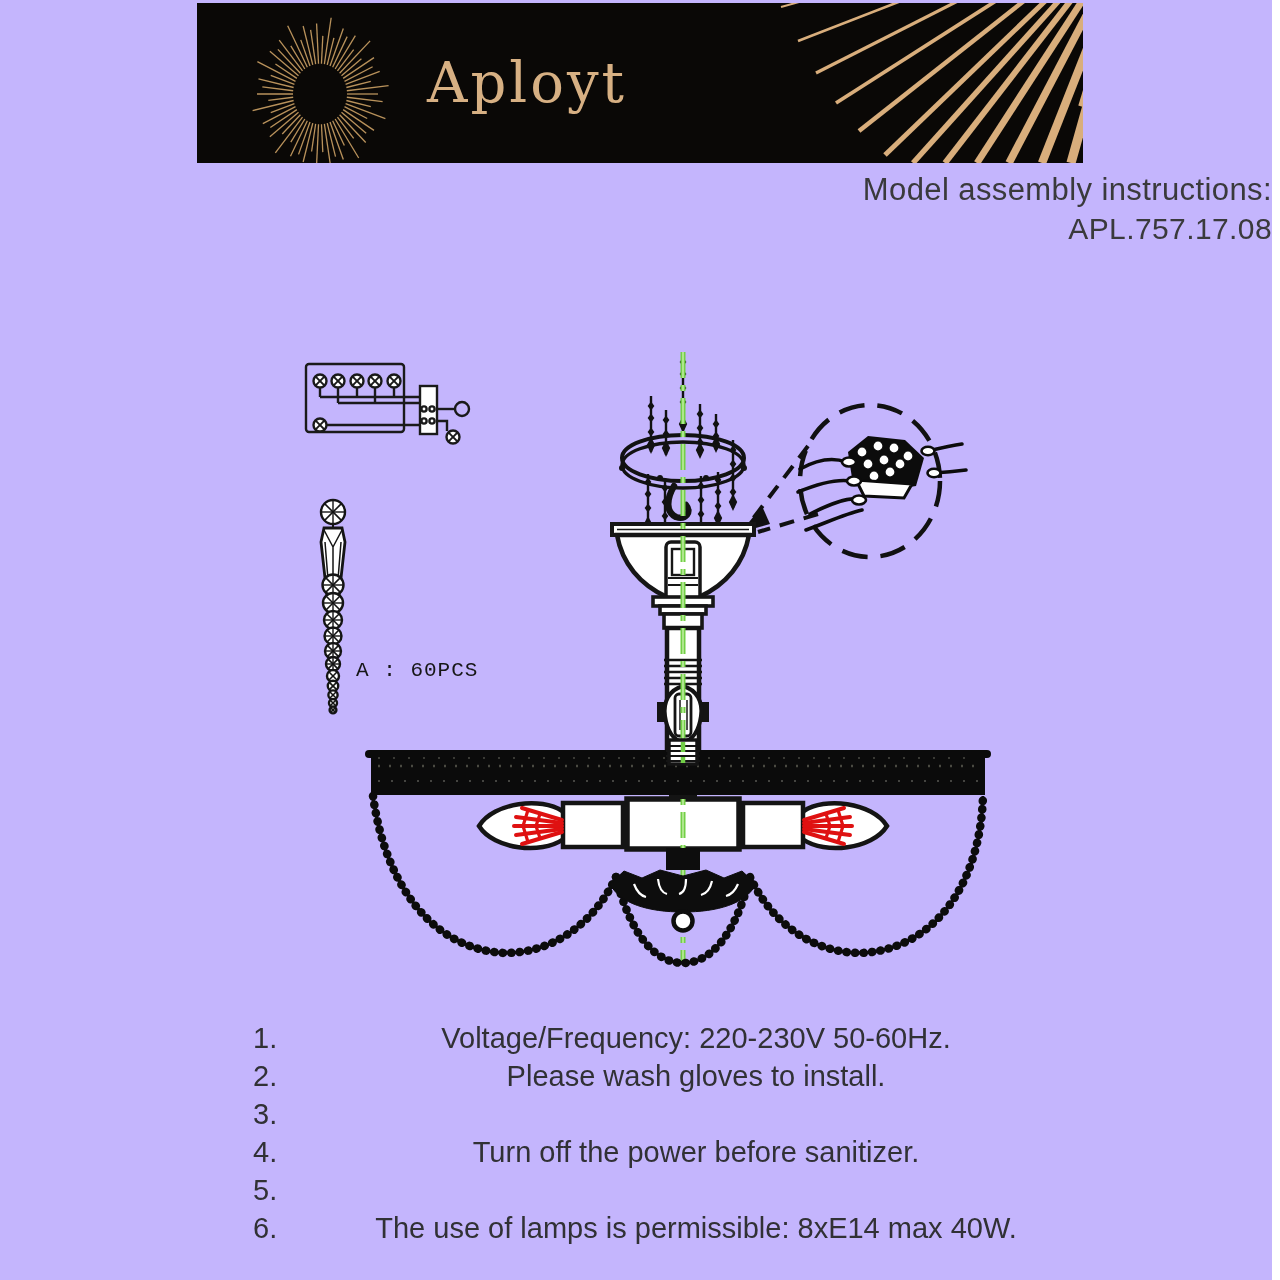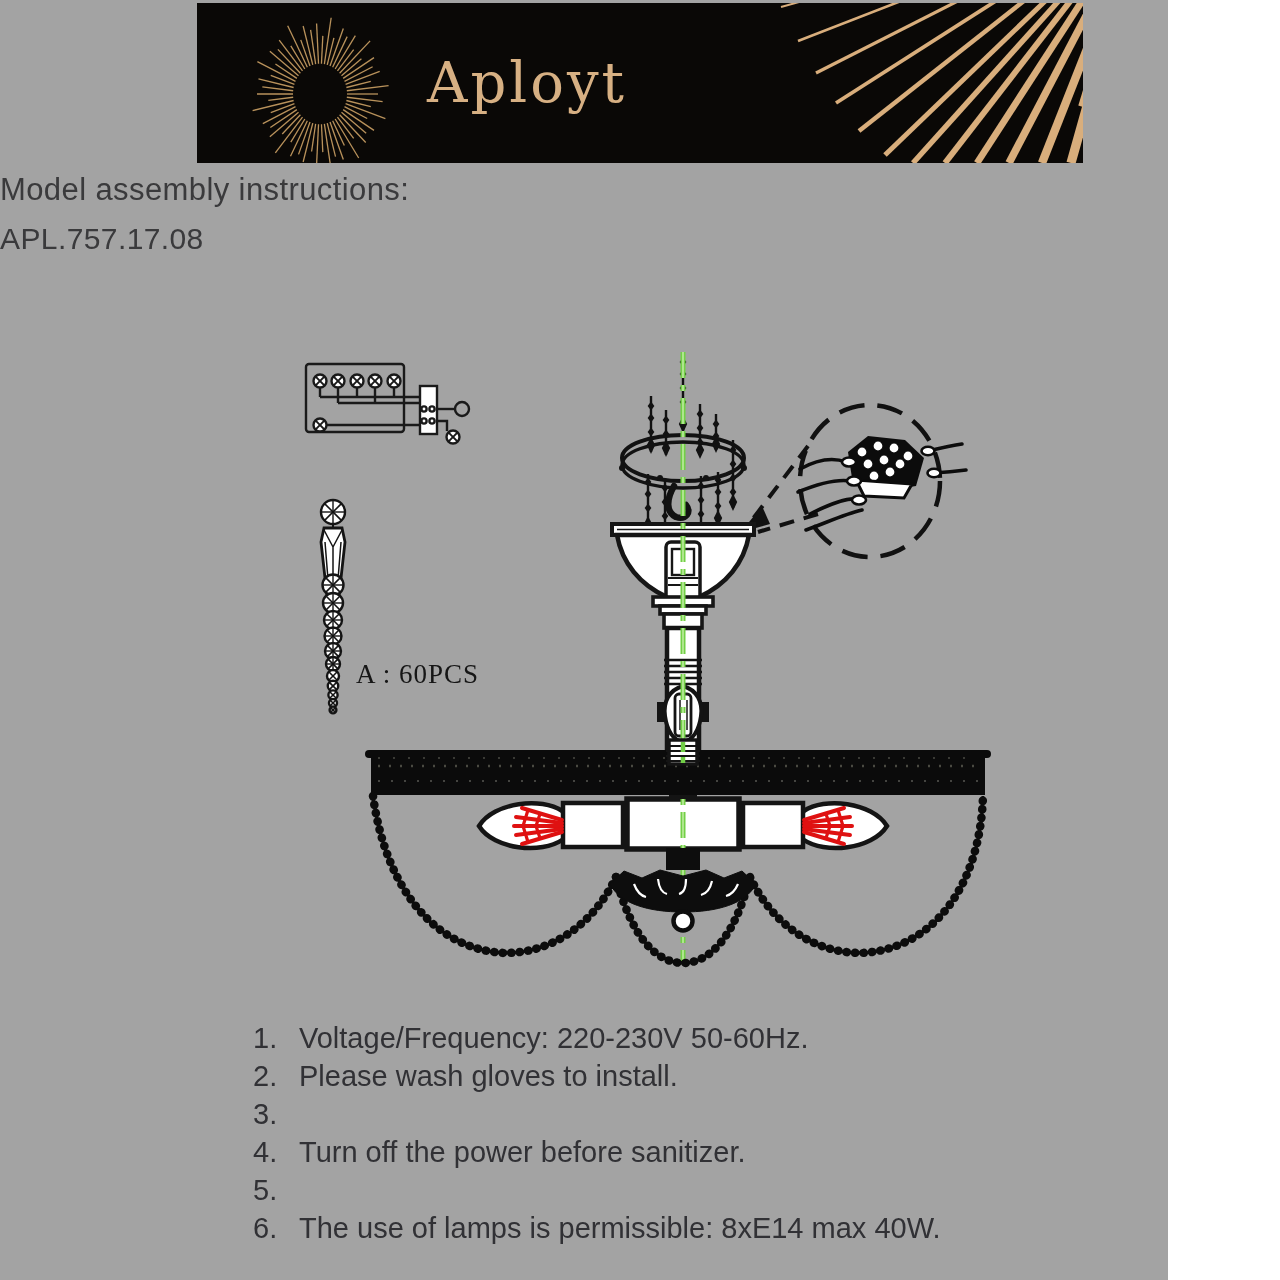--- a/index.html
+++ b/index.html
@@ -1,31 +1,31 @@
 <!DOCTYPE html>
 <html><head>
 <meta charset="utf-8">
 <style>
   html,body{margin:0;padding:0;background:#ffffff;}
-  .page{position:relative;width:1168px;height:1280px;background:#a3a3a3;overflow:hidden;
+  .page{position:relative;width:1272px;height:1280px;background:#c4b5fd;overflow:hidden;
         font-family:"Liberation Sans",sans-serif;}
   .banner{position:absolute;left:197px;top:3px;width:886px;height:160px;background:#0a0806;overflow:hidden;}
   .banner svg{position:absolute;left:0;top:0;}
   .brand{position:absolute;left:230px;top:52px;font-family:"DejaVu Serif",serif;
          font-size:56px;color:#d7b083;letter-spacing:3px;line-height:1;}
-  .title-block{position:absolute;top:172px;left:0;width:100%;text-align:left;color:#3a3a3c;}
+  .title-block{position:absolute;top:172px;left:0;width:100%;text-align:right;color:#3a3a3c;}
   .title-main{font-size:31px;letter-spacing:.4px;}
-  .title-model{font-size:30px;margin-top:14px;letter-spacing:.4px;}
+  .title-model{font-size:30px;margin-top:4px;letter-spacing:.4px;}
   .diagram-svg{position:absolute;left:0;top:330px;width:1280px;height:680px;}
-  .part-label{position:absolute;left:356px;top:659px;font-family:Liberation Serif, serif;
-              font-size:27px;color:#161616;letter-spacing:1px;}
+  .part-label{position:absolute;left:356px;top:659px;font-family:Liberation Mono, monospace;
+              font-size:21px;color:#161616;letter-spacing:1px;}
   .instructions{position:absolute;left:253px;top:1022px;width:840px;color:#313135;font-size:29px;}
   .item{display:flex;align-items:flex-start;height:38px;}
   .num{width:46px;flex:none;}
-  .txt{flex:1;white-space:nowrap;}
+  .txt{flex:1;white-space:nowrap;text-align:center;}
 </style>
 </head>
 <body>
 
 <div class="page">
 
   <div class="banner">
     <svg width="886" height="160" viewBox="0 0 886 160">
       <g id="sunburst">
           <line x1="150" y1="91" x2="181" y2="91" stroke="#c89e63" stroke-width="1.3" opacity="0.92"></line>

